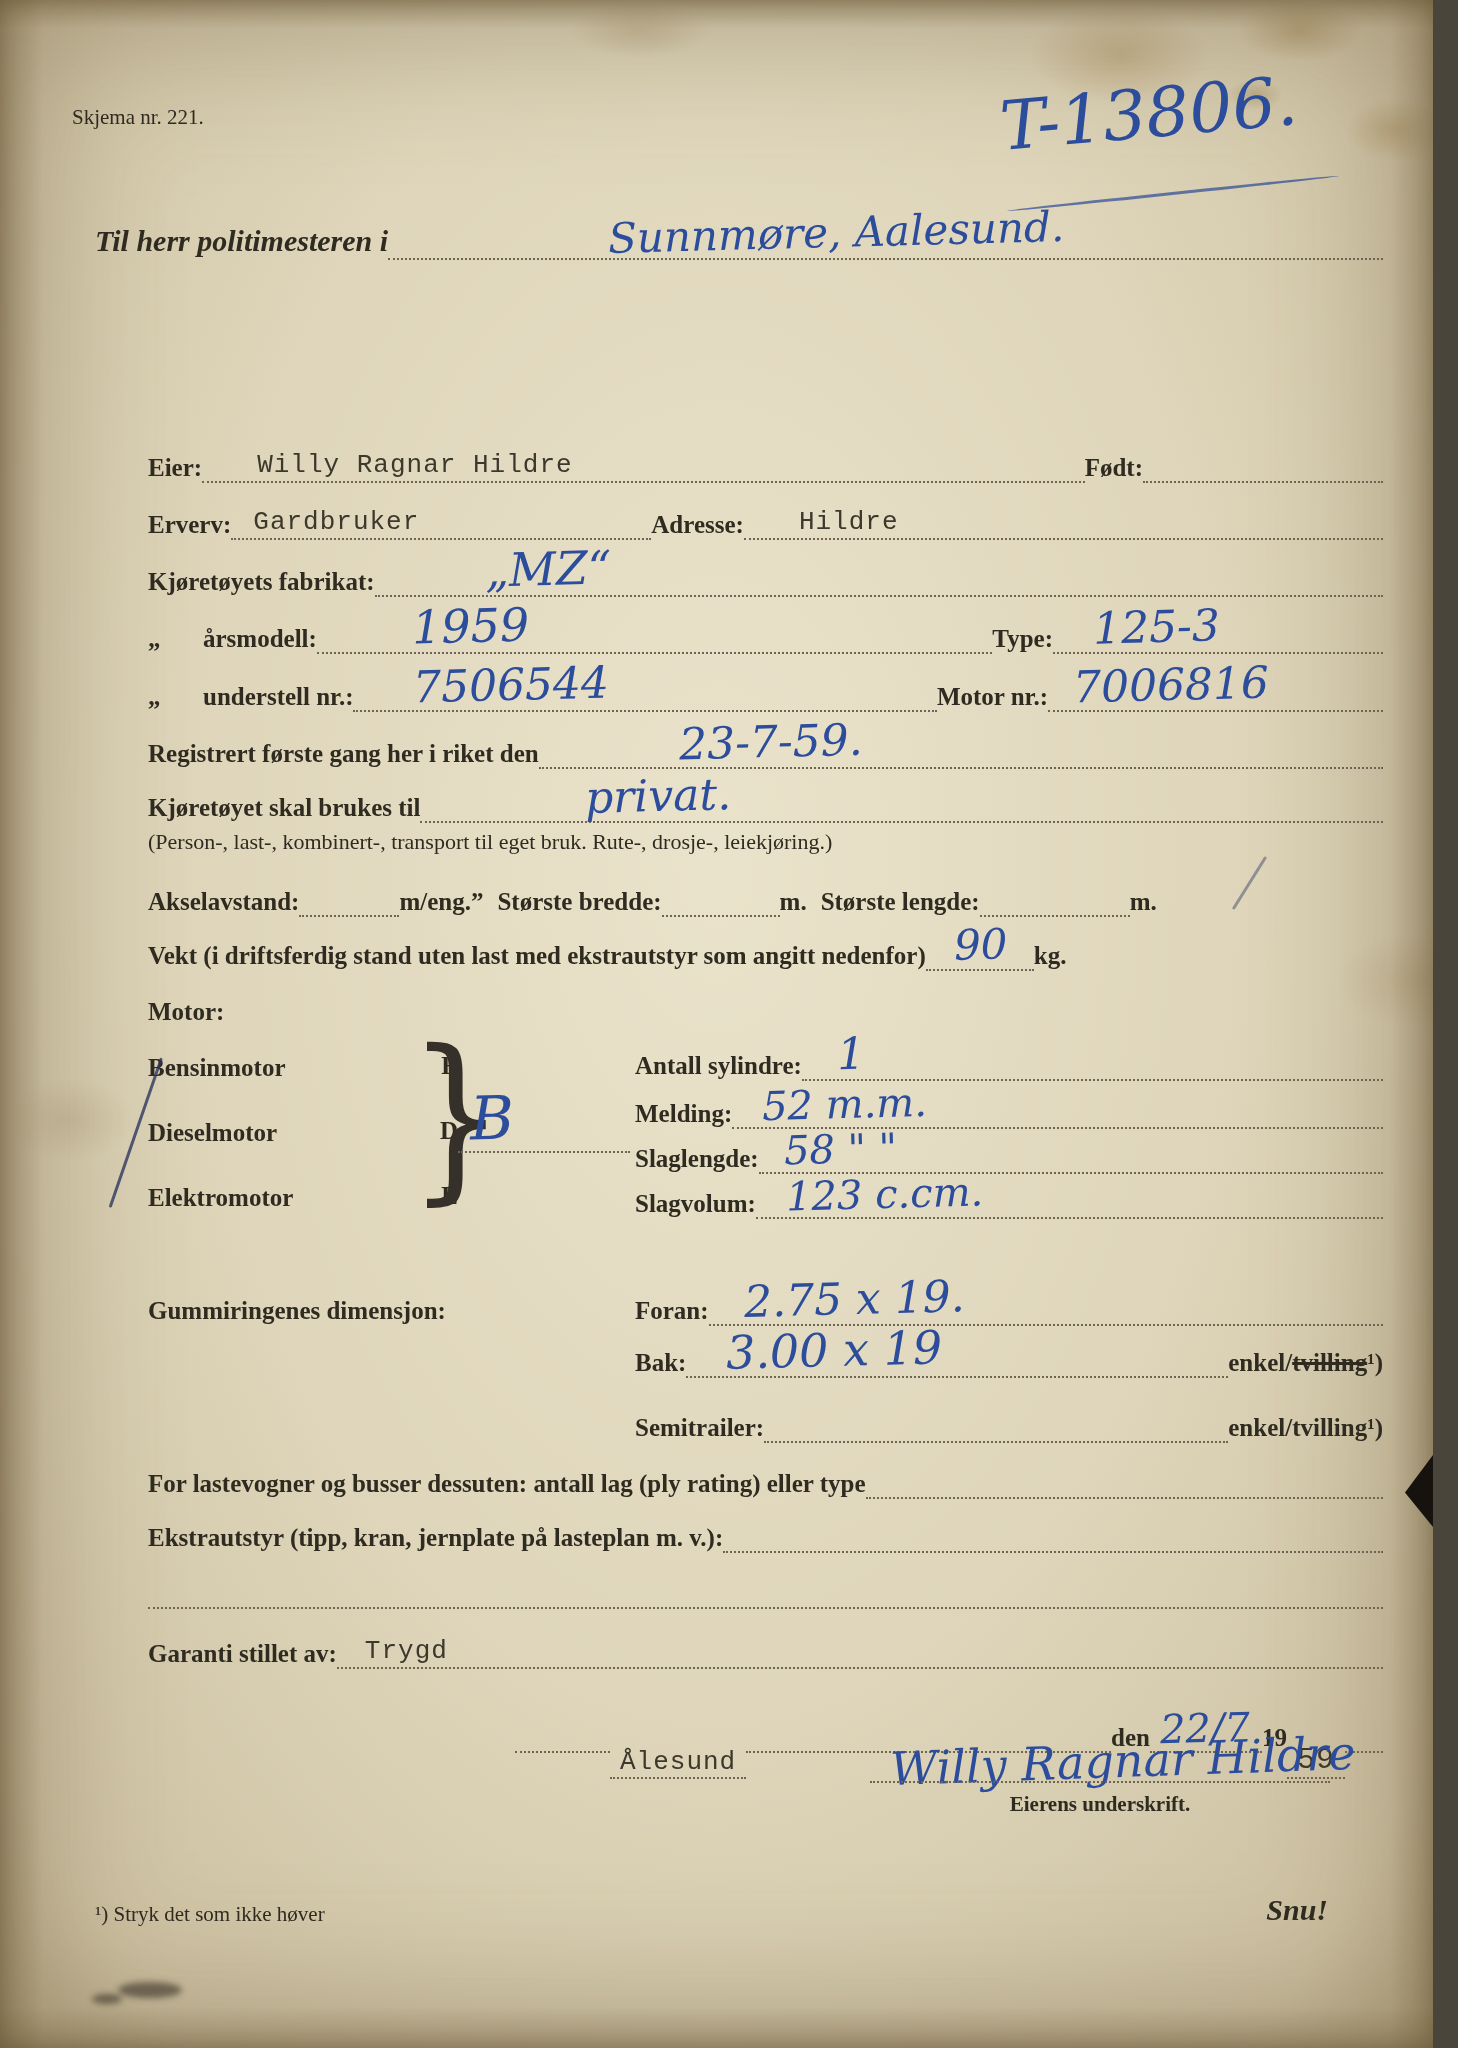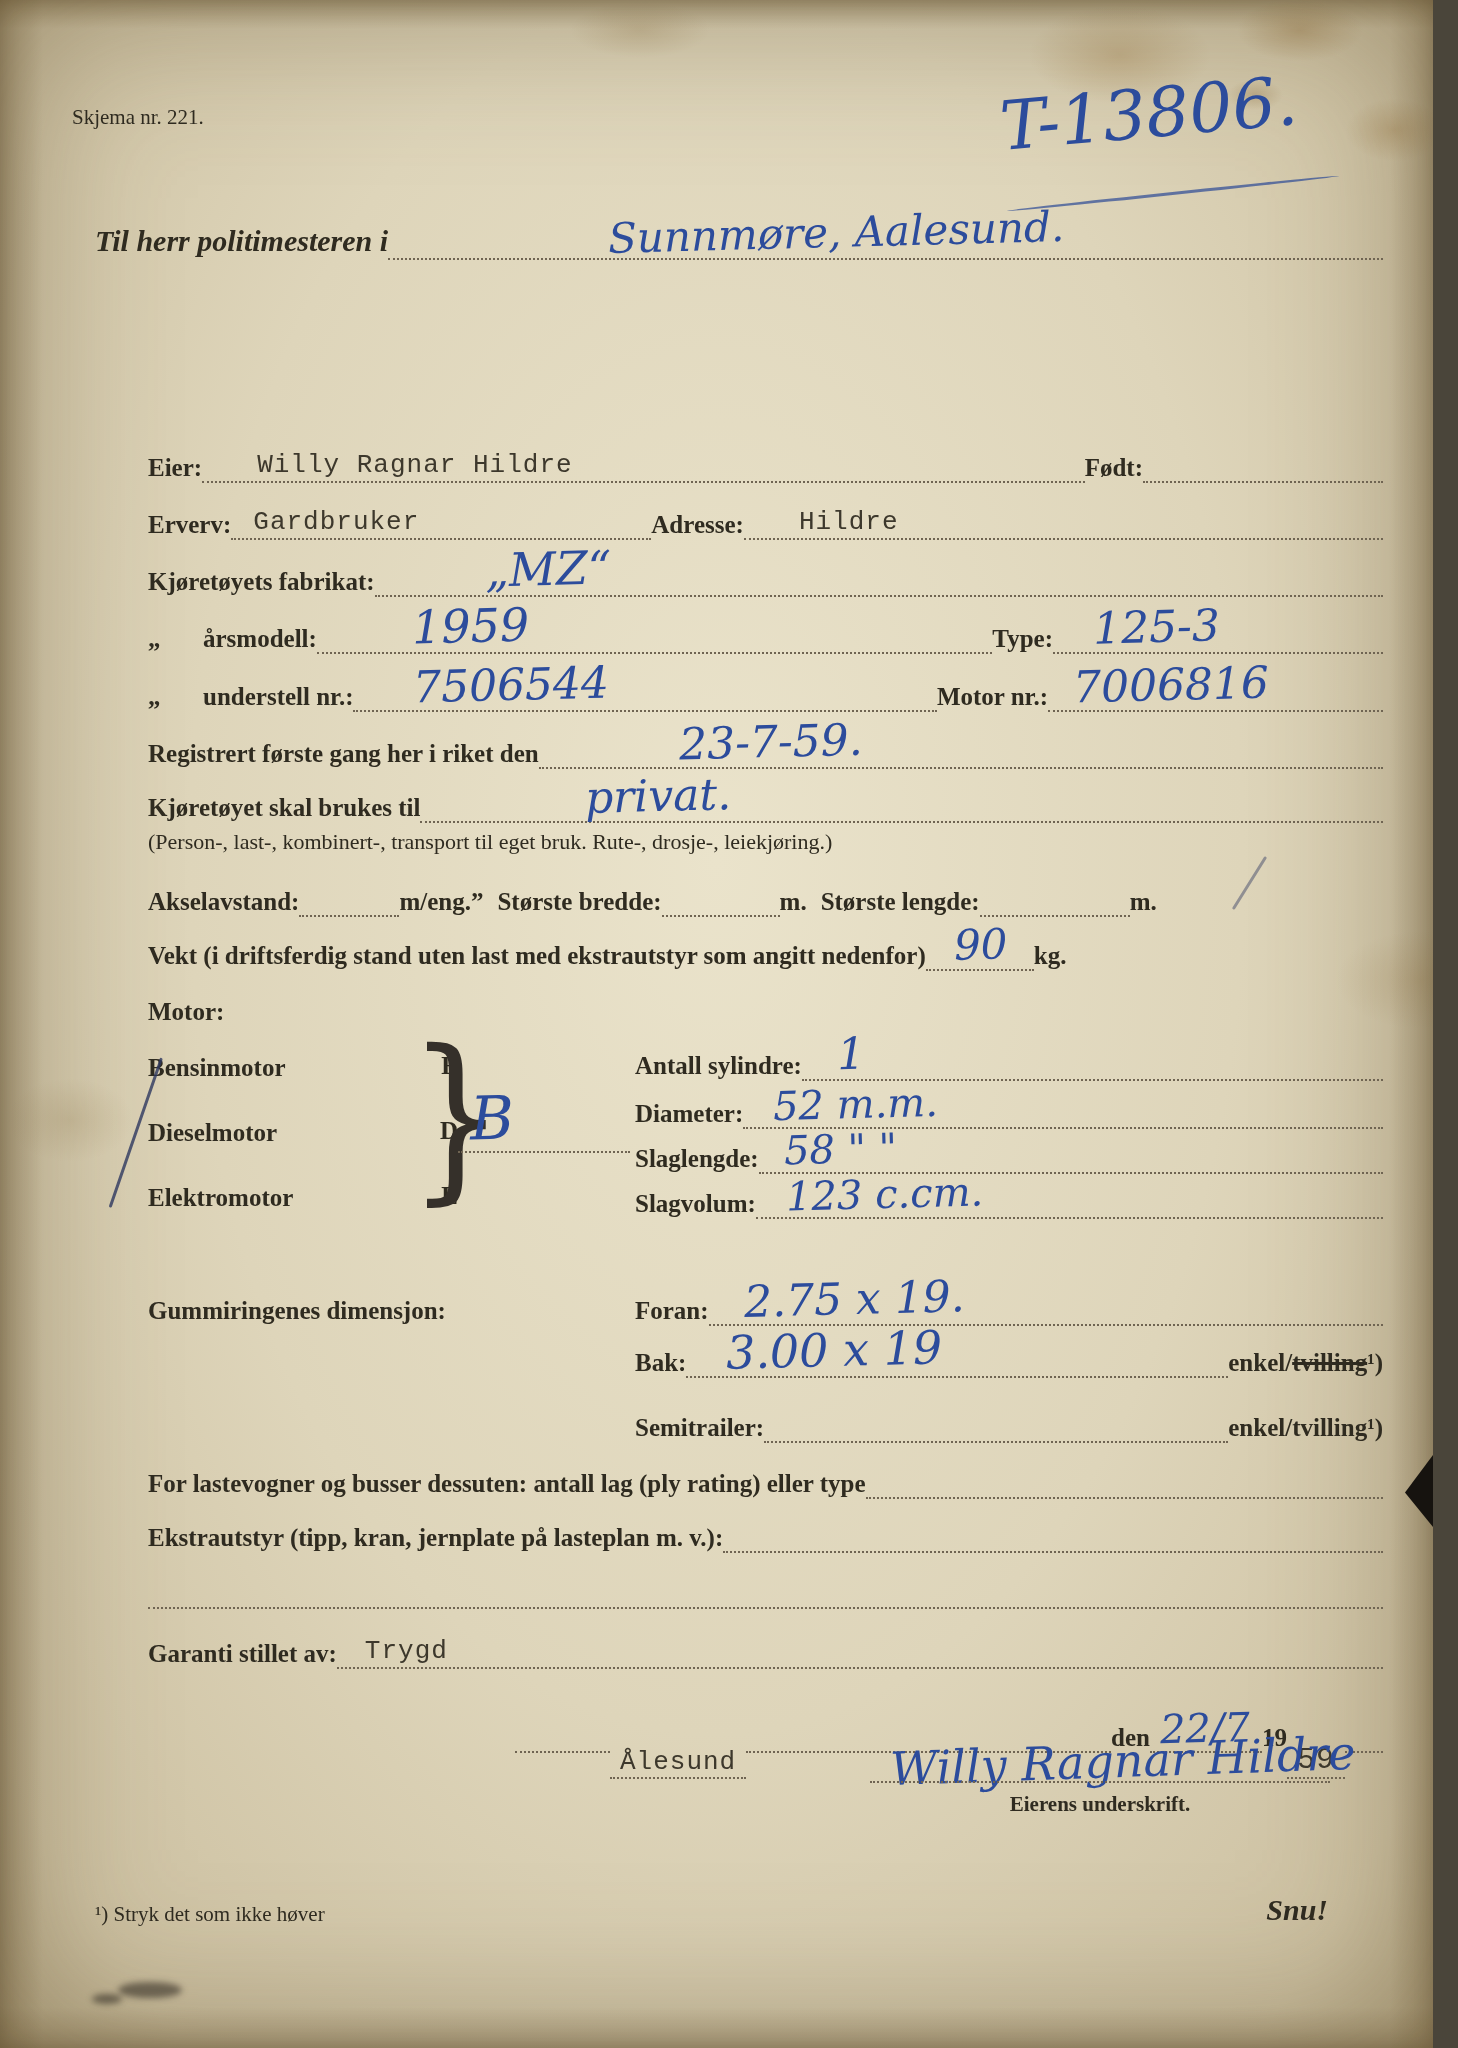--- a/index.html
+++ b/index.html
@@ -194,21 +194,21 @@
 
   <div class="penstroke" style="left:1248px;top:852px;width:3px;height:62px;transform:rotate(32deg);opacity:.55"></div>
 
   <div class="row" style="top:1050px;left:635px;width:748px">
     <span class="lb">Antall sylindre:</span>
     <span class="dots" style="flex:1">
       <span class="val hw" style="left:35px;font-size:44px;bottom:3px">1</span>
     </span>
   </div>
   <div class="row" style="top:1098px;left:635px;width:748px">
-    <span class="lb">Diameter:</span>
+    <span class="lb">Melding:</span>
     <span class="dots" style="flex:1">
       <span class="val hw" style="left:30px;font-size:40px;bottom:3px">52 m.m.</span>
     </span>
   </div>
   <div class="row" style="top:1143px;left:635px;width:748px">
     <span class="lb">Slaglengde:</span>
     <span class="dots" style="flex:1">
       <span class="val hw" style="left:25px;font-size:40px;bottom:3px">58 " "</span>
     </span>
   </div>

